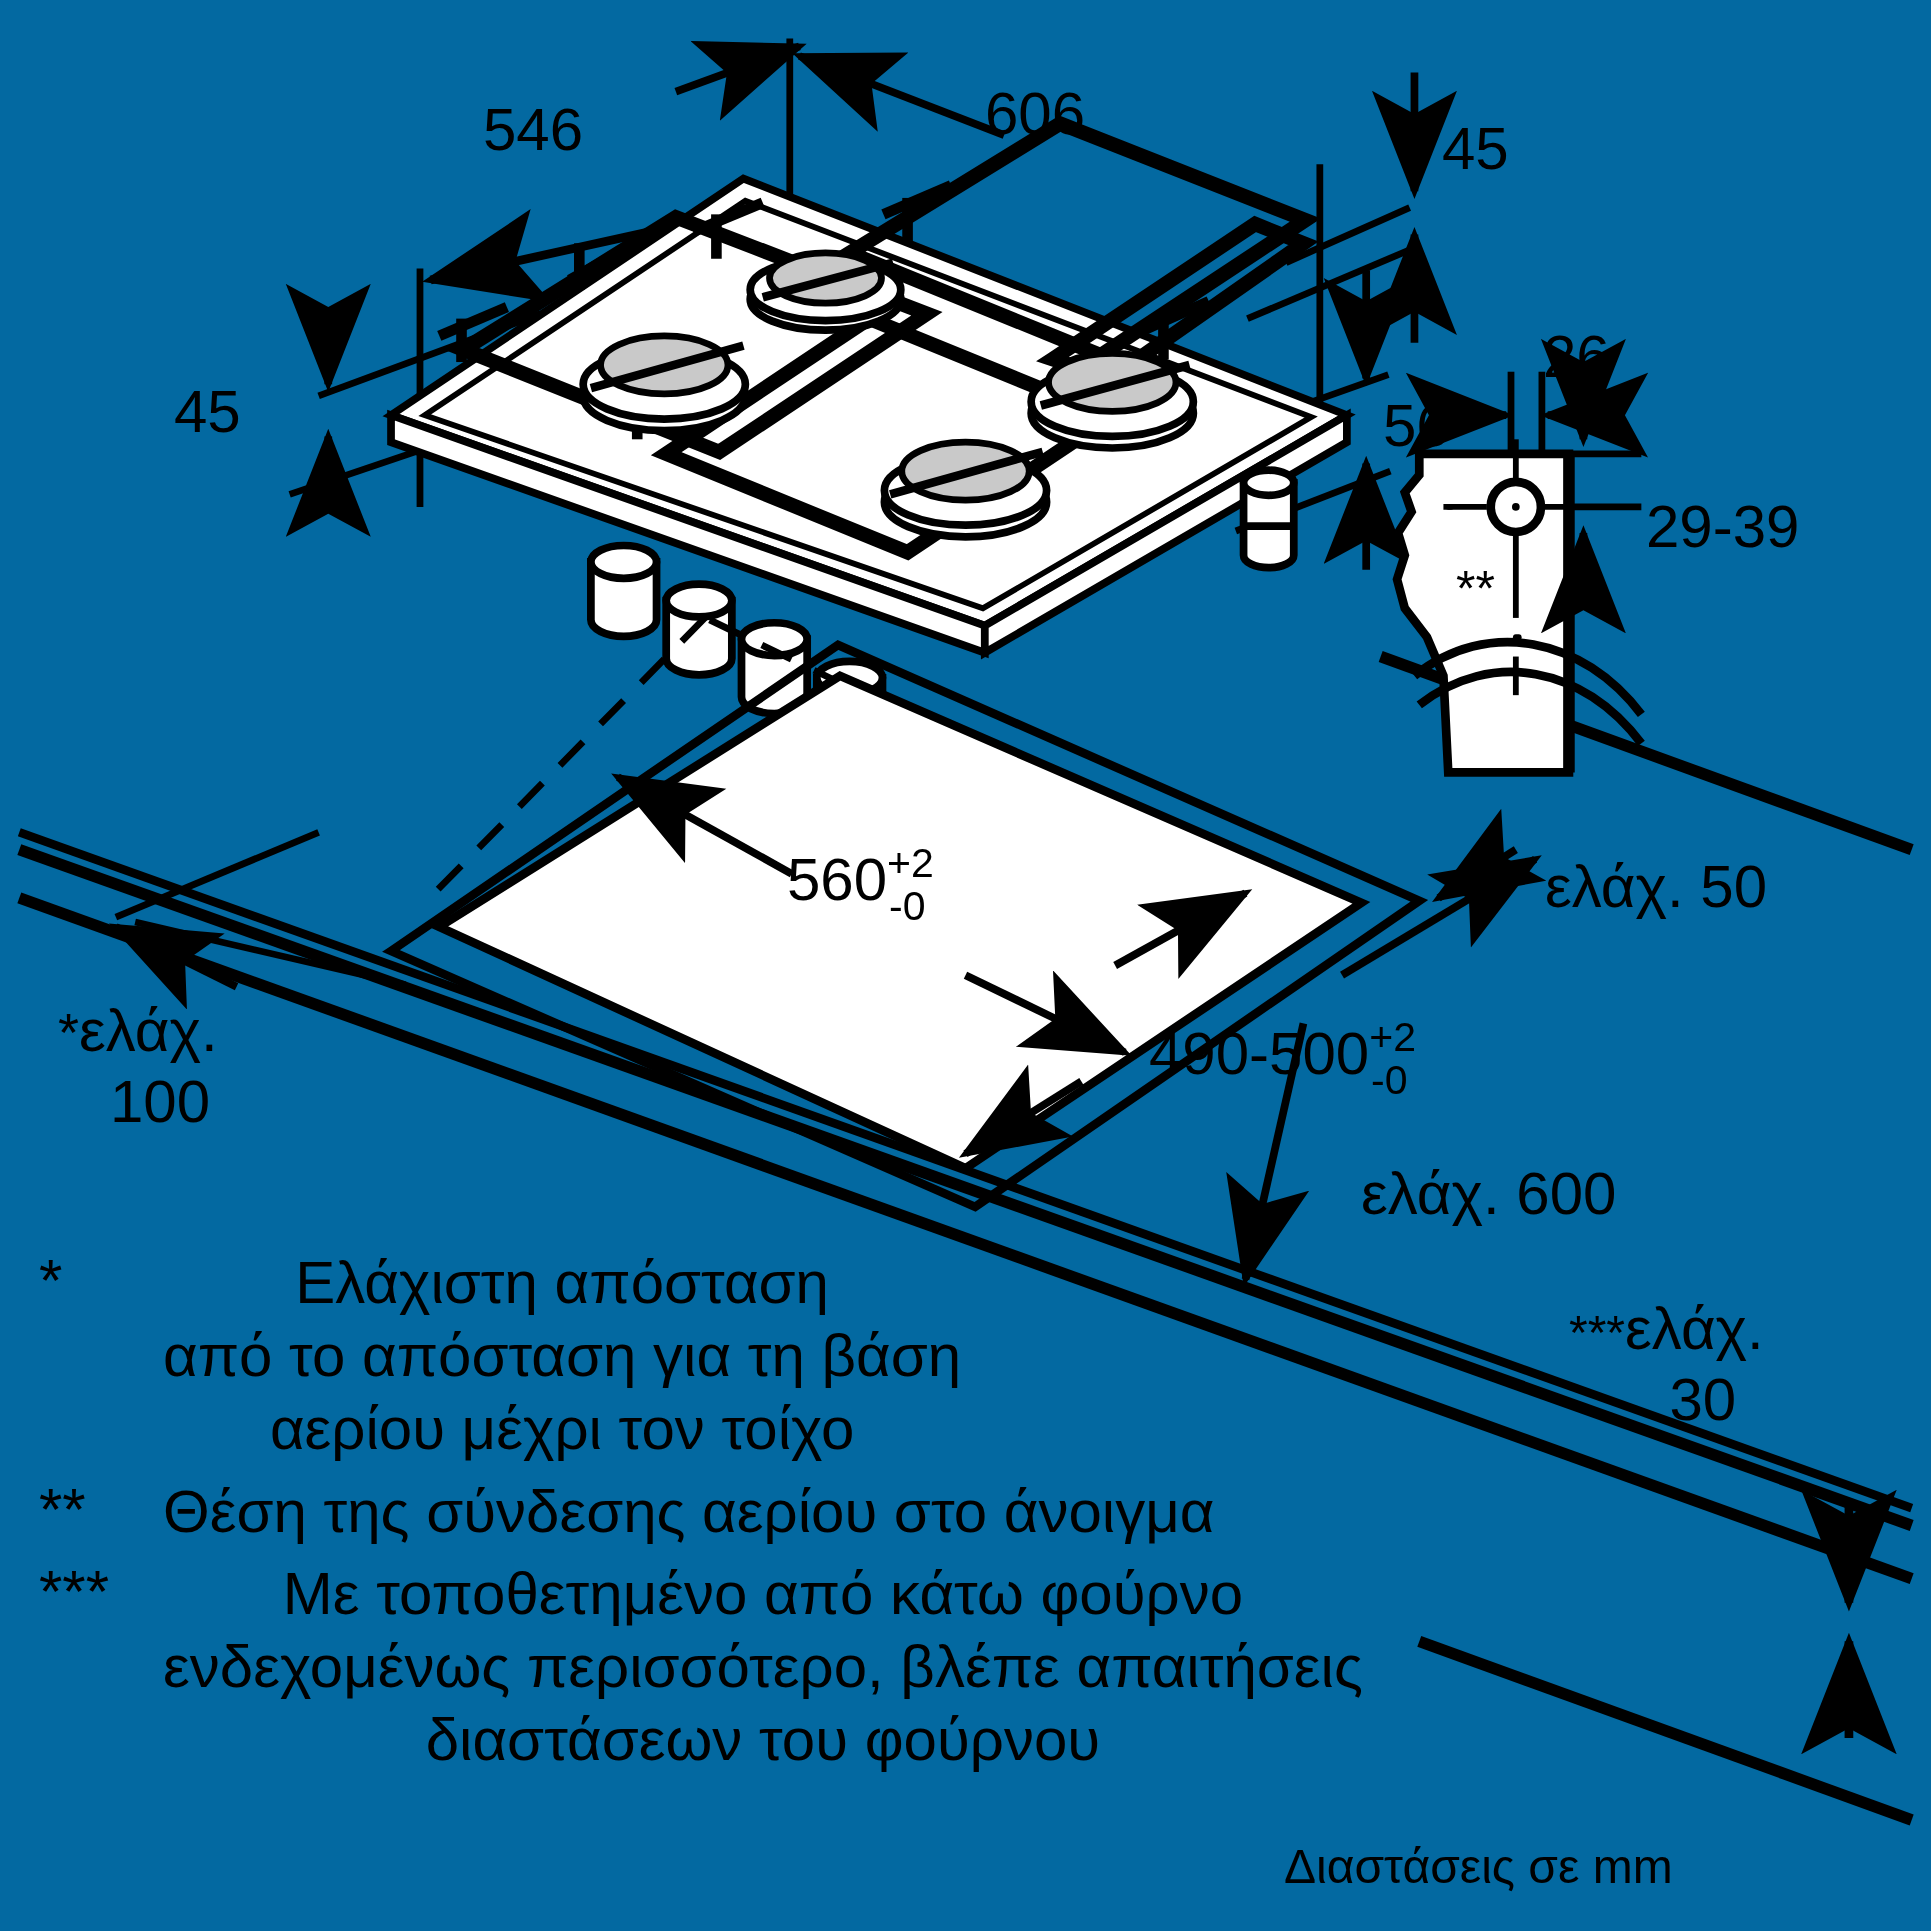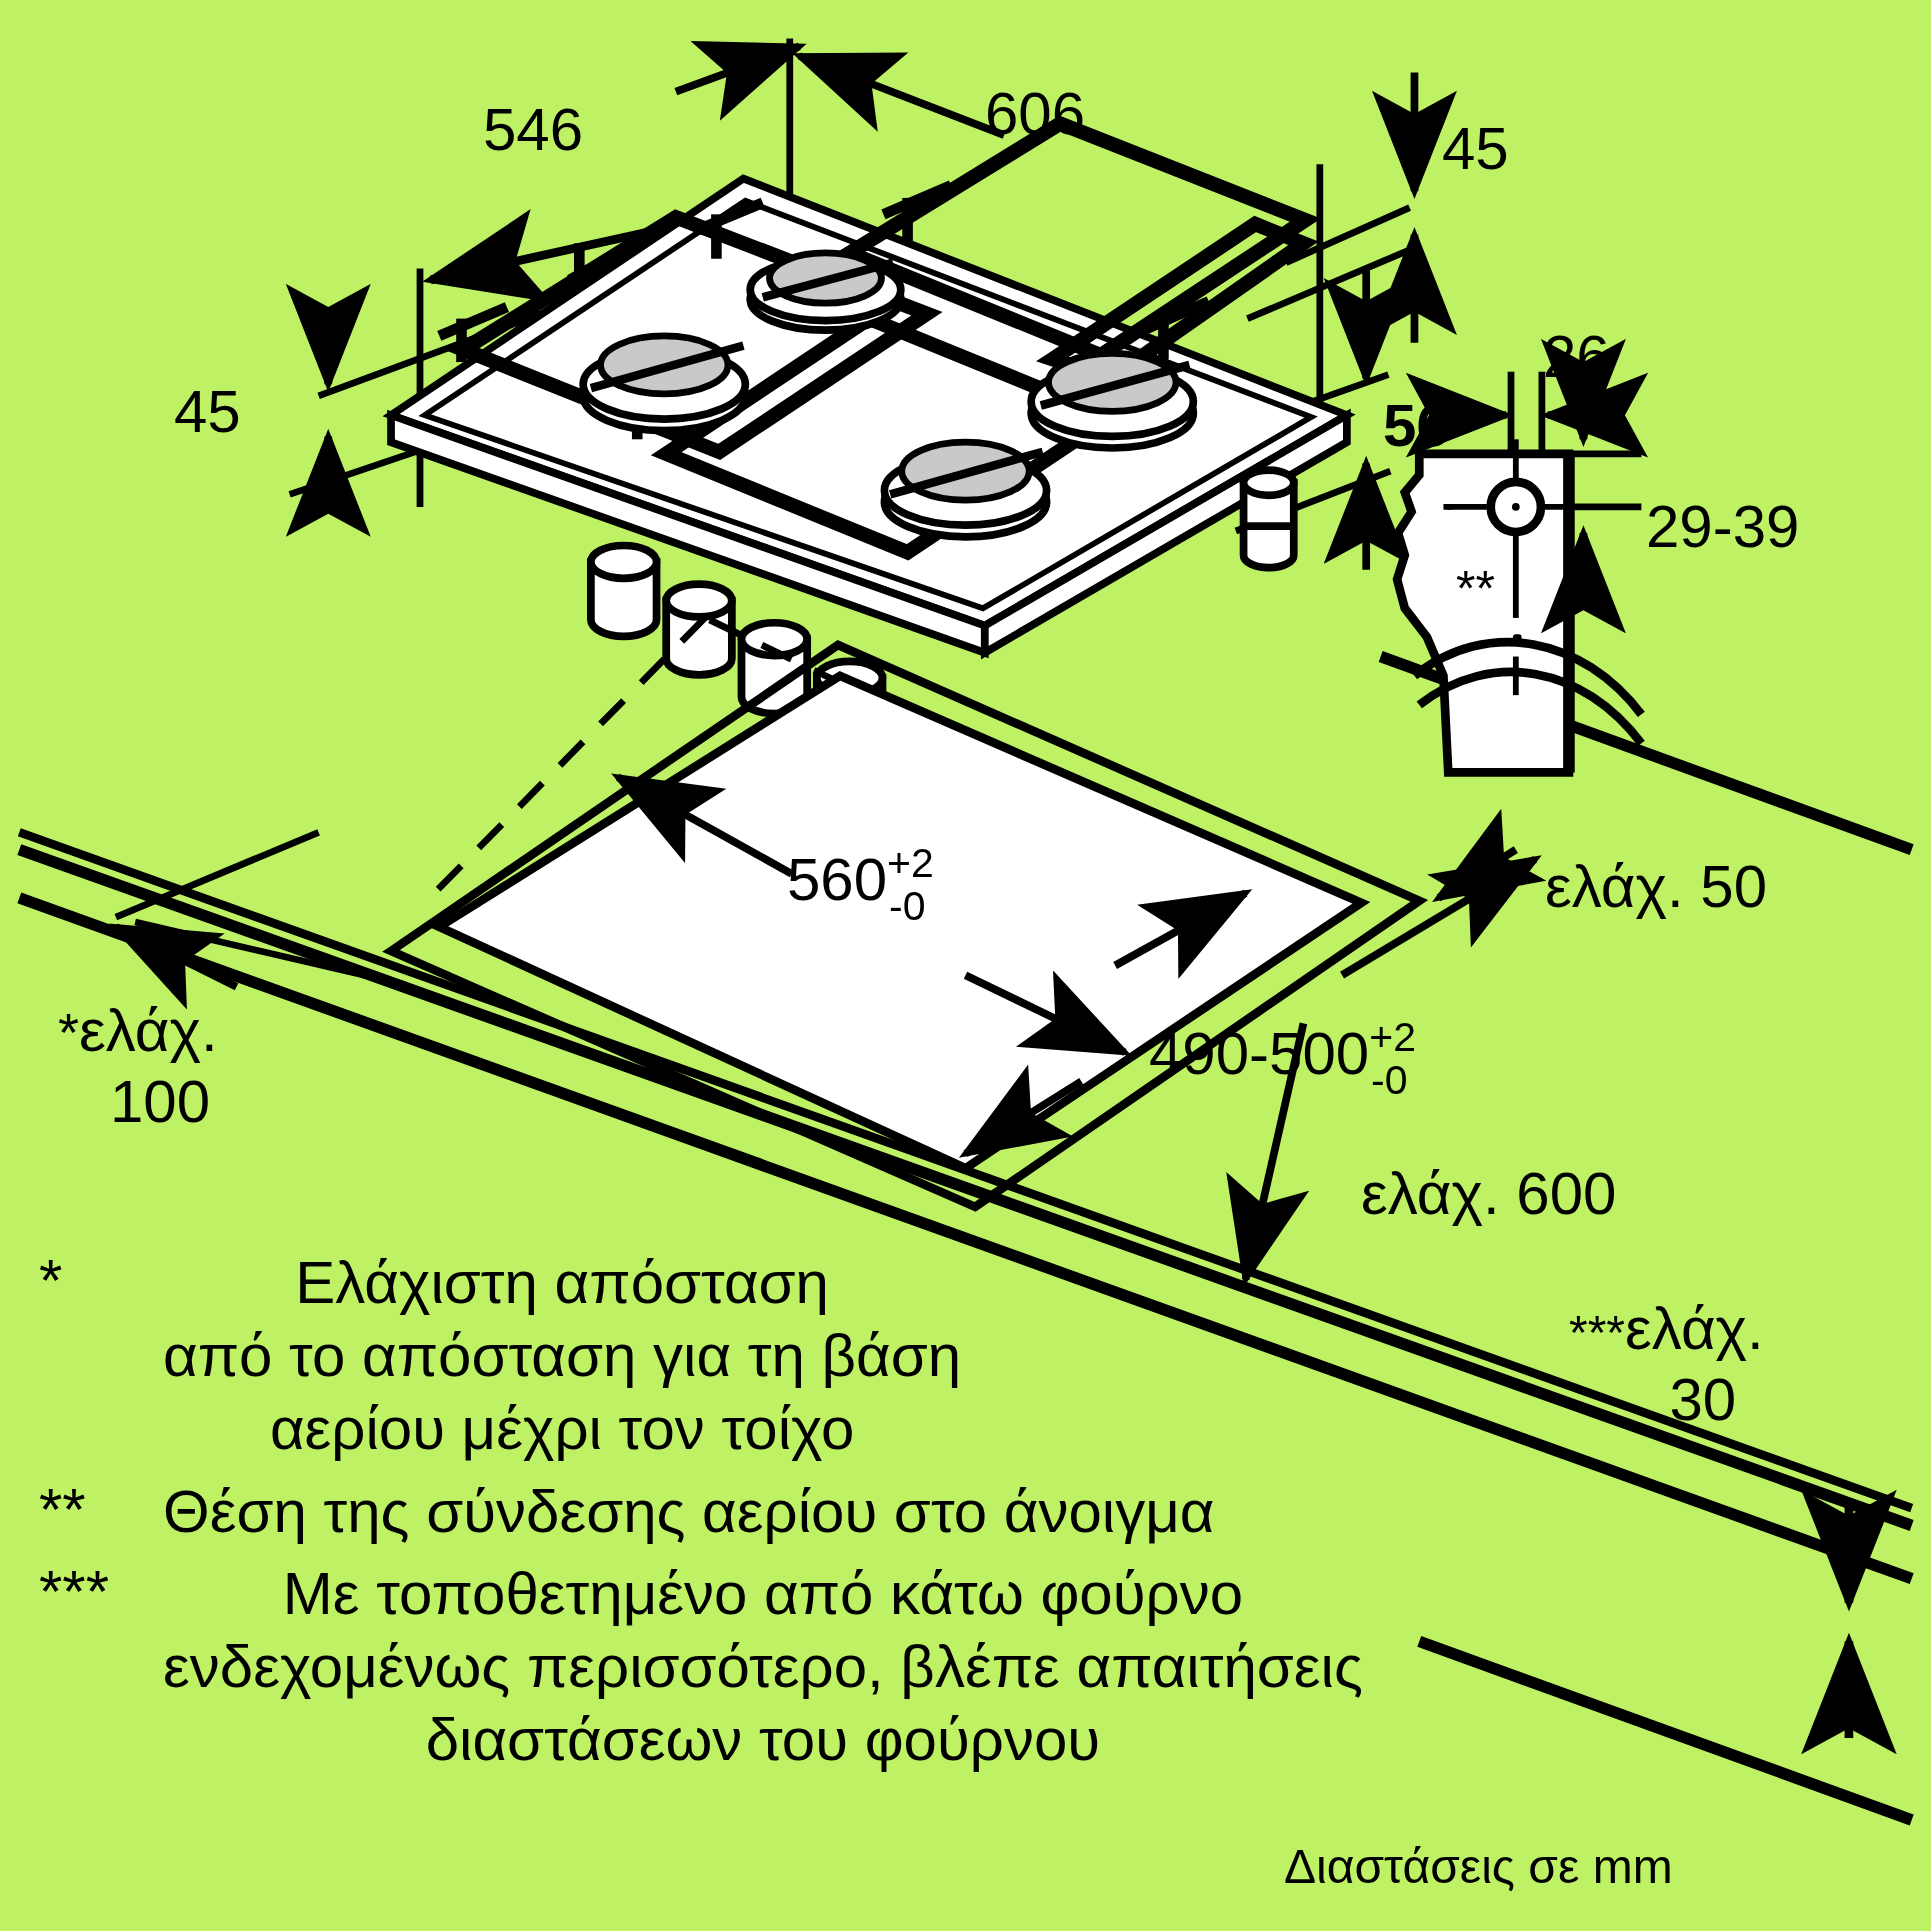--- a/index.html
+++ b/index.html
@@ -1,19 +1,19 @@
 <!DOCTYPE html>
 <html><head>
 <meta charset="utf-8">
 <style>
   html,body{margin:0;padding:0;background:#fff;}
   #root{
     position:relative;
     width:1931px;height:1931px;
-    background:#bef264;
+    background:#0369a1;
     font-family:"Liberation Sans", sans-serif;
     overflow:hidden;
   }
   svg#drawing{position:absolute;left:0;top:0;width:1931px;height:1931px;}
   .lbl{position:absolute;color:#000;white-space:nowrap;font-family:"Liberation Sans", sans-serif;}
   .dim{font-size:60px;letter-spacing:0px;}
   .notes-block{position:absolute;}
   .notes-row{display:flex;align-items:flex-start;}
   .notes-star{width:124px;flex:0 0 124px;font-size:60px;}
   .notes-txt{font-size:60px;line-height:73px;text-align:center;}
@@ -215,21 +215,21 @@
     <line x1="1640" y1="590" x2="1640" y2="552" stroke-width="8" marker-end="url(#ah)"></line>
     <line x1="1620" y1="470" x2="1700" y2="470" stroke-width="7"></line>
     <line x1="1620" y1="525" x2="1700" y2="525" stroke-width="7"></line>
   </g>
 </svg>
 
 <div class="lbl dim" style="left:483px;top:95px;">546</div>
 <div class="lbl dim" style="left:985px;top:79px;">606</div>
 <div class="lbl dim" style="left:1442px;top:114px;">45</div>
 <div class="lbl dim" style="left:174px;top:377px;">45</div>
-<div class="lbl dim" style="left:1383px;top:391px;font-weight:bold;">56</div>
+<div class="lbl dim" style="left:1383px;top:391px;">56</div>
 
 <div class="lbl dim" style="left:1543px;top:322px;">26</div>
 <div class="lbl dim" style="left:1646px;top:492px;">29-39</div>
 <div class="lbl" style="left:1456px;top:560px;font-size:50px;">**</div>
 
 <div class="lbl dim" style="left:787px;top:845px;">
   <span>560</span><span class="tol"><sup>+2</sup><sub>-0</sub></span>
 </div>
 
 <div class="lbl dim" style="left:1149px;top:1019px;">

